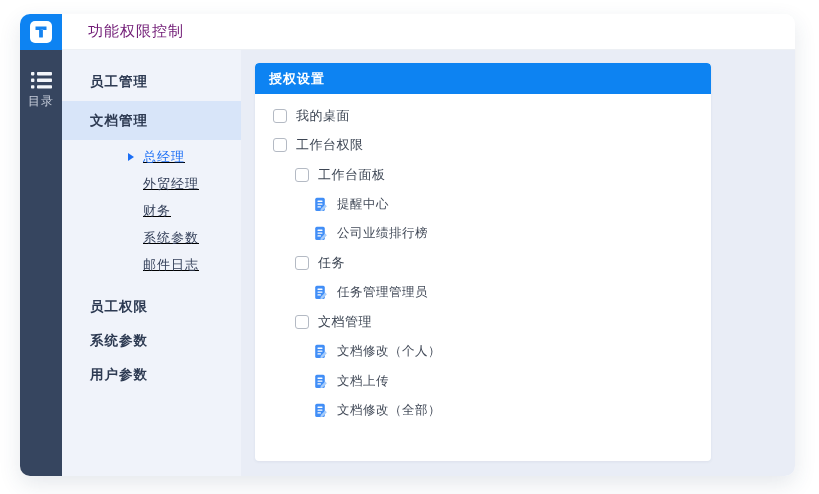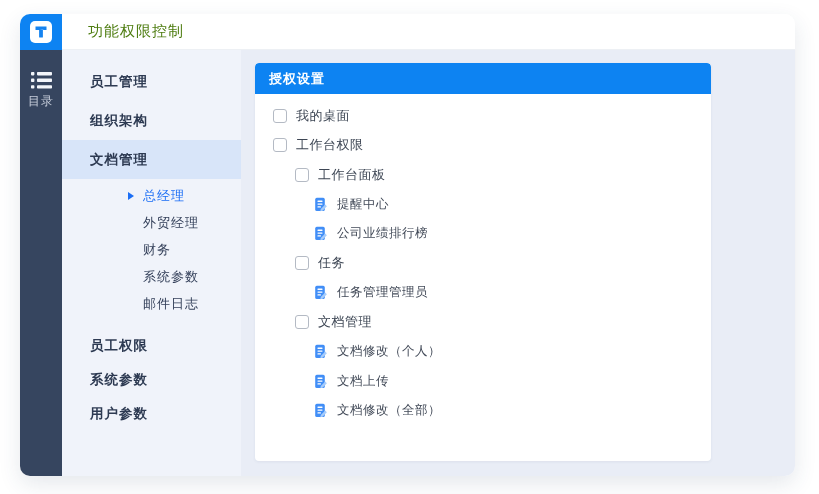--- a/index.html
+++ b/index.html
@@ -15,35 +15,35 @@
     background:#ffffff;
   }
 
   
   .logo-cell { grid-column:1; grid-row:1; background:#0d83f2;
     display:flex; align-items:center; justify-content:center; }
   .logo-badge { width:22px; height:22px; background:#ffffff; border-radius:5px;
     display:flex; align-items:center; justify-content:center; }
   .header { grid-column:2 / span 2; grid-row:1; background:#ffffff;
     border-bottom:1px solid #edf0f4; display:flex; align-items:center; padding-left:26px; }
-  .page-title { font-size:15px; color:#4d7c0f; letter-spacing:1px; }
+  .page-title { font-size:15px; color:#701a75; letter-spacing:1px; }
 
   
   .rail { grid-column:1; grid-row:2; background:#36455f; display:flex;
     flex-direction:column; align-items:center; padding-top:22px; }
   .rail-item { display:flex; flex-direction:column; align-items:center; cursor:pointer; }
   .rail-label { font-size:12px; color:#c7cedb; letter-spacing:1px; }
 
   
   .sidebar { grid-column:2; grid-row:2; background:#f0f3fa; padding-top:12px;
     display:flex; flex-direction:column; overflow:hidden; }
   .side-item { height:39px; display:flex; align-items:center; padding-left:28px;
     font-size:13.5px; font-weight:bold; color:#2d3a52; letter-spacing:1px; cursor:pointer; }
   .side-item.active { background:#d8e5f9; }
-  .role-list { display:flex; flex-direction:column; margin:3px 0 6px 0; }
+  .role-list { display:flex; flex-direction:column; margin:3px 0 6px 0;text-decoration:underline; }
   .role-item { height:27px; display:flex; align-items:center; padding-left:81px;
     font-size:13px; color:#34405a; letter-spacing:1px; cursor:pointer; position:relative; }
   .role-item.selected { color:#1b6ef5; }
   .caret { position:absolute; left:66px; top:50%; transform:translateY(-50%);
     width:0; height:0; border-left:6px solid #1b6ef5;
     border-top:4.5px solid transparent; border-bottom:4.5px solid transparent; }
   .side-item.small { height:34px; }
   .side-gap { height:6px; }
 
   
@@ -99,23 +99,20 @@
           </svg>
         </span>
         <span class="rail-label">目录</span>
       </div>
     </div>
 
     <div class="sidebar" id="sidebar">
         <div class="side-item">
           <span>员工管理</span>
         </div>
-        <div class="side-item">
-          <span>组织架构</span>
-        </div>
         <div class="side-item active">
           <span>文档管理</span>
         </div>
         <div class="role-list">
           <div class="role-item selected">
             <span class="caret"></span>
             <span>总经理</span>
           </div>
           <div class="role-item">
             <span>外贸经理</span>

